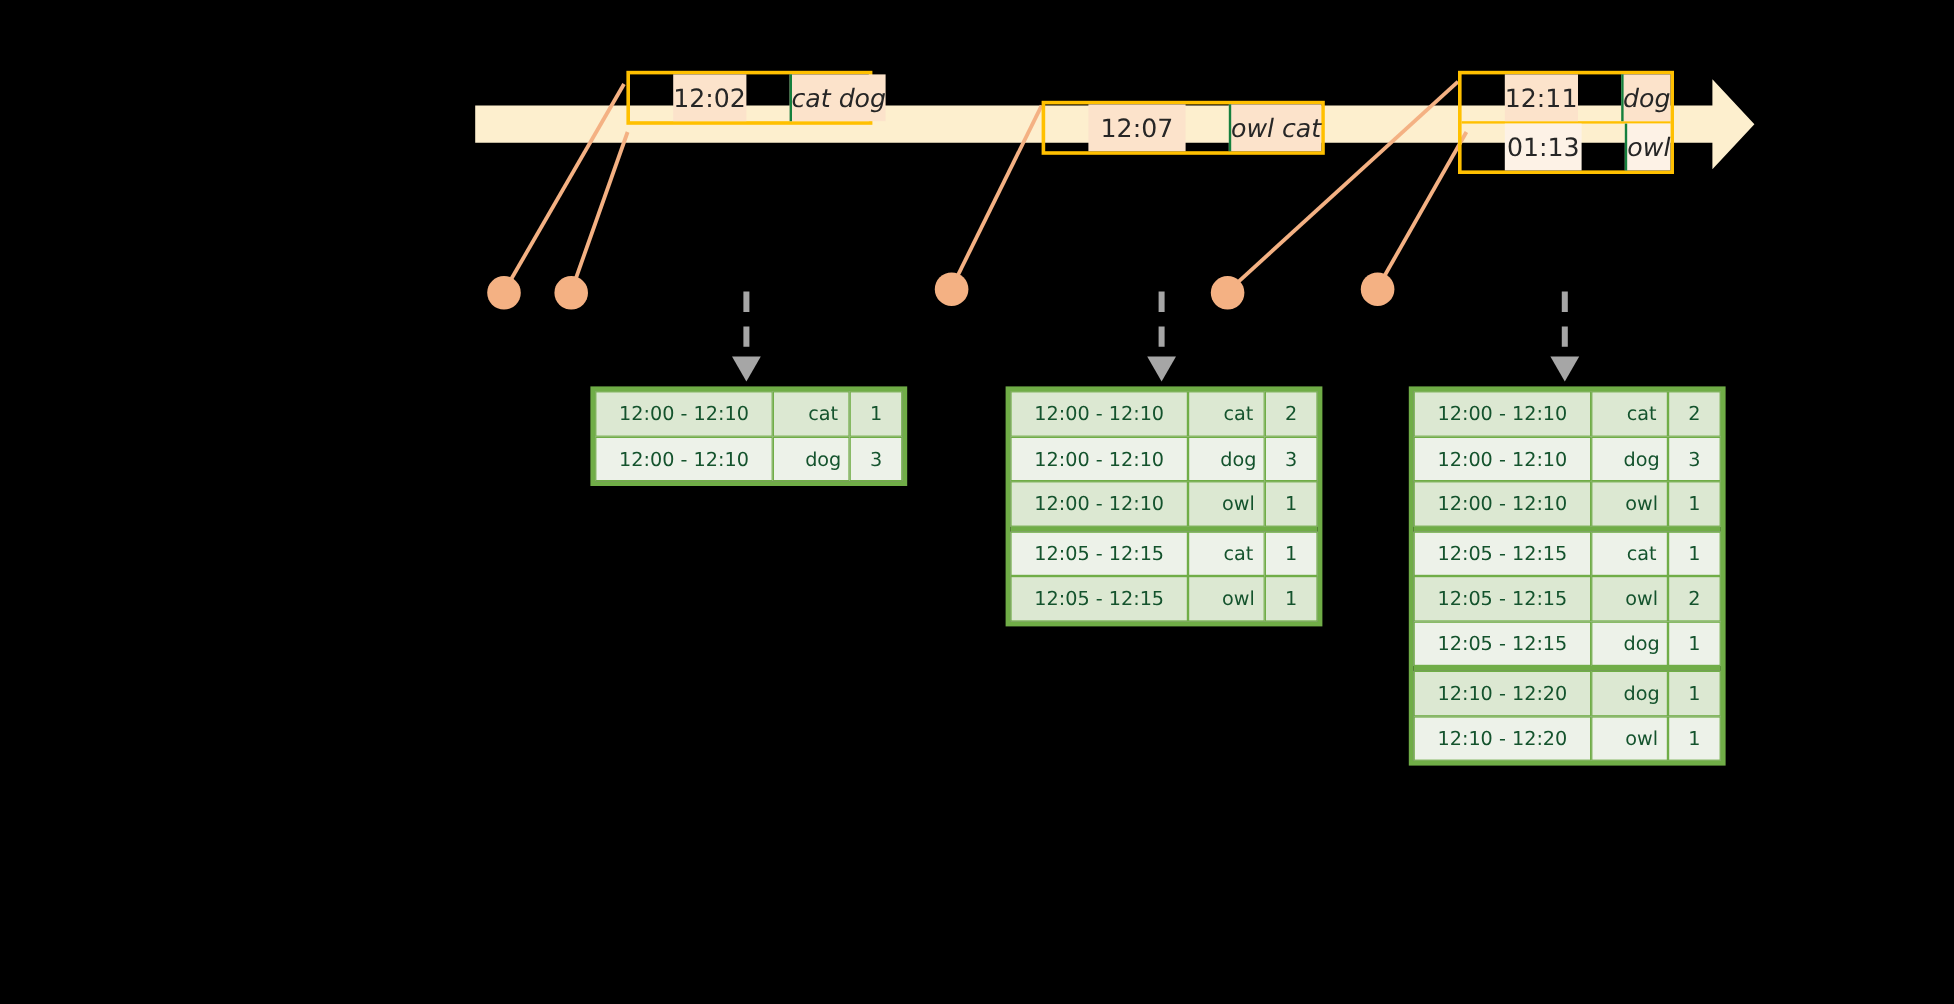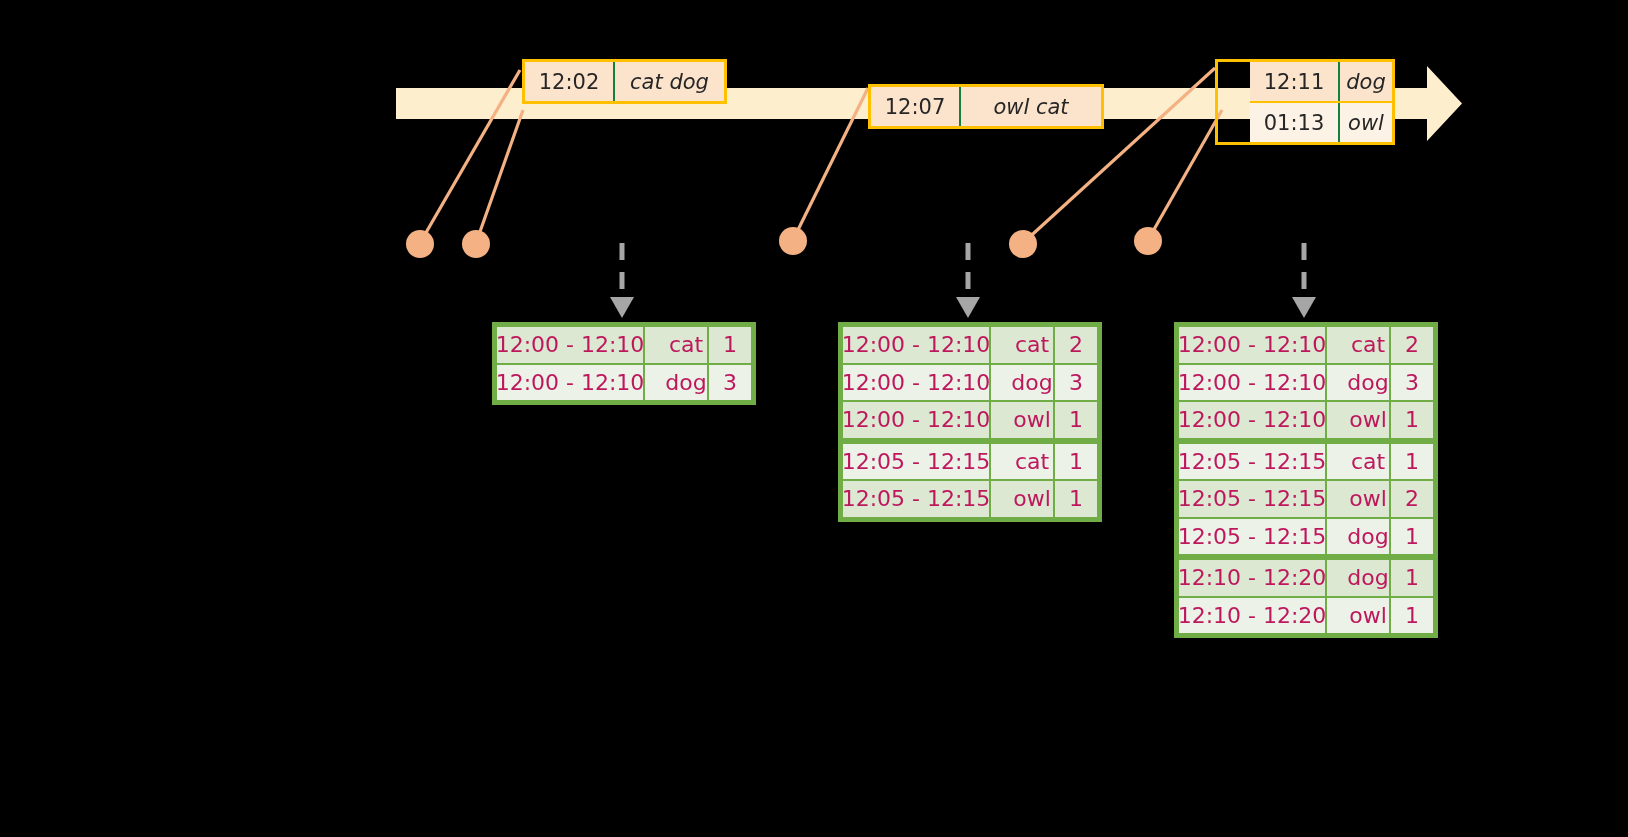--- a/index.html
+++ b/index.html
@@ -38,20 +38,21 @@
     border-top: 2px solid #FFC000;
   }
   .evt-cell {
     display: flex;
     align-items: center;
     justify-content: center;
     font-size: 21px;
     color: #262626;
     box-sizing: border-box;
     white-space: nowrap;
+    margin-left: 36px;
   }
   .evt-time { width: 88px; }
   .evt-words { flex: 1; border-left: 2px solid #15803d; font-style: italic; }
   .shade-a .evt-cell { background: #FCE3CB; }
   .shade-b .evt-cell { background: #FDF2E6; }
 
   
   .res-table {
     position: absolute;
     border: 4px solid #70AD47;
@@ -59,22 +60,22 @@
     z-index: 4;
   }
   .res-row {
     display: flex;
     height: 37.5px;
   }
   .res-cell {
     display: flex;
     align-items: center;
     justify-content: center;
-    font-size: 22px;
-    color: #be185d;
+    font-size: 16px;
+    color: #14532d;
     box-sizing: border-box;
     white-space: nowrap;
     border: 1.5px solid #70AD47;
   }
   .res-win   { width: 148px; }
   .res-word  { width: 64px; padding-left: 20px; }
   .res-count { width: 44px; }
   .rshade-a .res-cell { background: #DCE8D2; }
   .rshade-b .res-cell { background: #EDF2E9; }
   .grp-sep { border-top: 4px solid #70AD47; }
@@ -123,21 +124,21 @@
     </div>
   </div>
 
   <div class="evt-group" style="left:868px; top:84px; width:236px;">
     <div class="evt-row shade-a">
       <div class="evt-cell evt-time">12:07</div>
       <div class="evt-cell evt-words">owl cat</div>
     </div>
   </div>
 
-  <div class="evt-group" style="left:1215px; top:59px; width:180px;padding-left:32px;">
+  <div class="evt-group" style="left:1215px; top:59px; width:180px;">
     <div class="evt-row shade-a">
       <div class="evt-cell evt-time">12:11</div>
       <div class="evt-cell evt-words">dog</div>
     </div>
     <div class="evt-row shade-b">
       <div class="evt-cell evt-time">01:13</div>
       <div class="evt-cell evt-words">owl</div>
     </div>
   </div>
 

